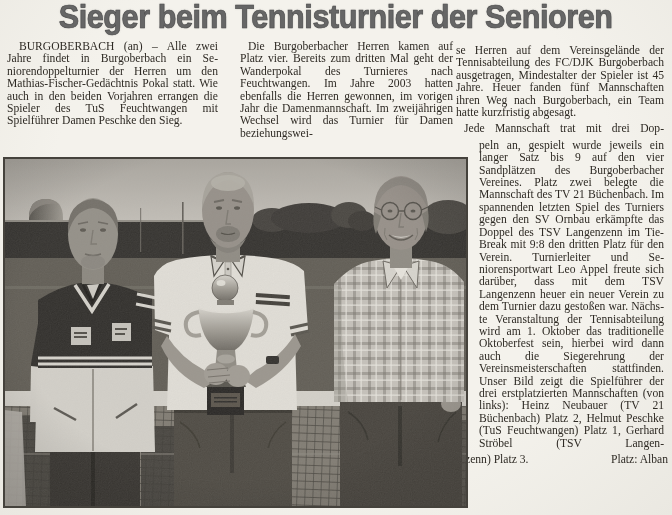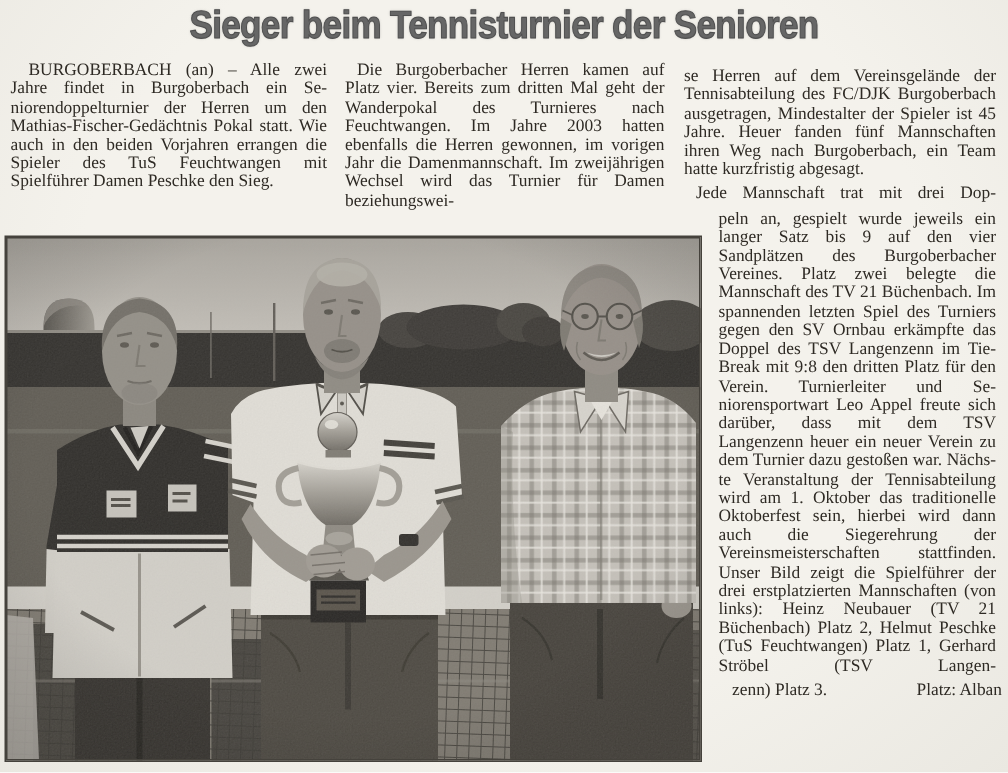--- a/index.html
+++ b/index.html
@@ -6,39 +6,39 @@
   .page{
     position:relative; width:672px; height:515px; overflow:hidden;
     background:radial-gradient(ellipse at 50% 40%, #f4f2ec 60%, #eae8e1 100%);
     font-family:"Liberation Serif", serif;
     color:#2e2a24;
   }
   .headline{
     position:absolute; left:0; top:1px; width:672px; margin:0;
     text-align:center;
     font-family:"Liberation Sans", sans-serif;
-    font-weight:bold; font-size:26px; line-height:31px;
+    font-weight:bold; font-size:34px; line-height:31px;
     color:#666; letter-spacing:-0.5px;
     -webkit-text-stroke:0.7px #4f4f4f;
     text-shadow:0 0 1.5px rgba(120,120,120,.7);
   }
   .headline span{display:inline-block; transform:scaleX(0.9); transform-origin:center;}
   .col{
     position:absolute; top:41px; margin:0;
     text-align:justify; font-size:11.6px; line-height:12.4px;
     hyphens:manual;
   }
   .col1{left:7px;  width:211px; text-indent:12px;}
-  .col2{left:230px; width:213px; text-indent:8px; text-align-last:justify;}
+  .col2{left:240px; width:213px; text-indent:8px; text-align-last:justify;}
   .col3{left:452px; width:216px; top:41px;}
   .col3 p{margin:4px; text-align:justify; font-size:11.6px; line-height:12.4px; hyphens:manual;}
   .p2start{text-indent:8px; text-align-last:justify;}
   .p2wrap{margin-left:27px !important; text-align-last:justify;}
   .lastline{
-    margin-left:36px; display:flex; justify-content:space-between;
+    margin-left:13px; display:flex; justify-content:space-between;
     font-size:11.6px; line-height:12.4px;
   }
   .photo{
     position:absolute; left:4px; top:158px; width:463px; height:349px;
     outline:1px solid #45423c; background:#c7c3bc;
   }
   .photo svg{display:block;}
 </style>
 </head>
 <body>

